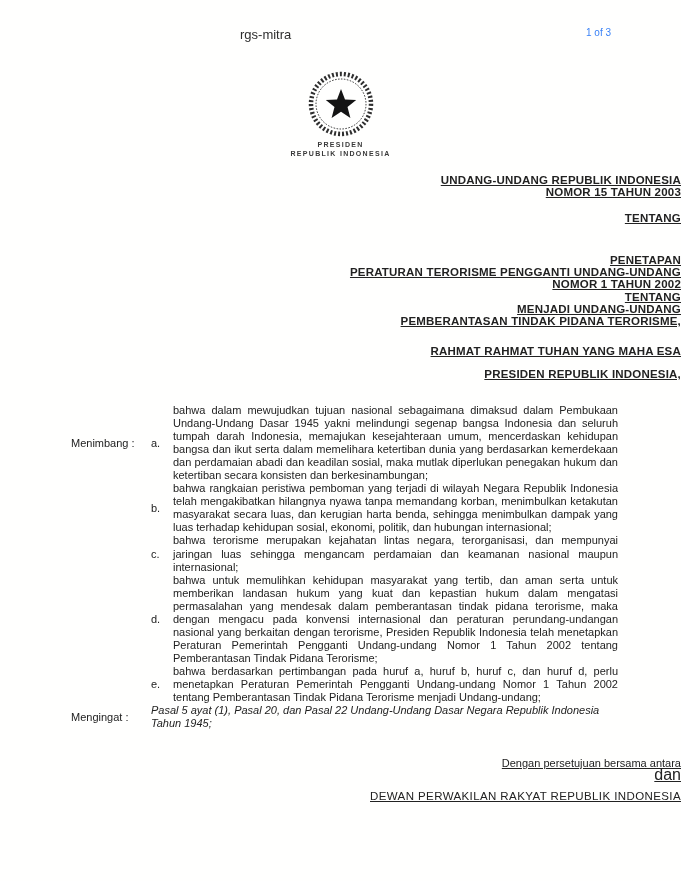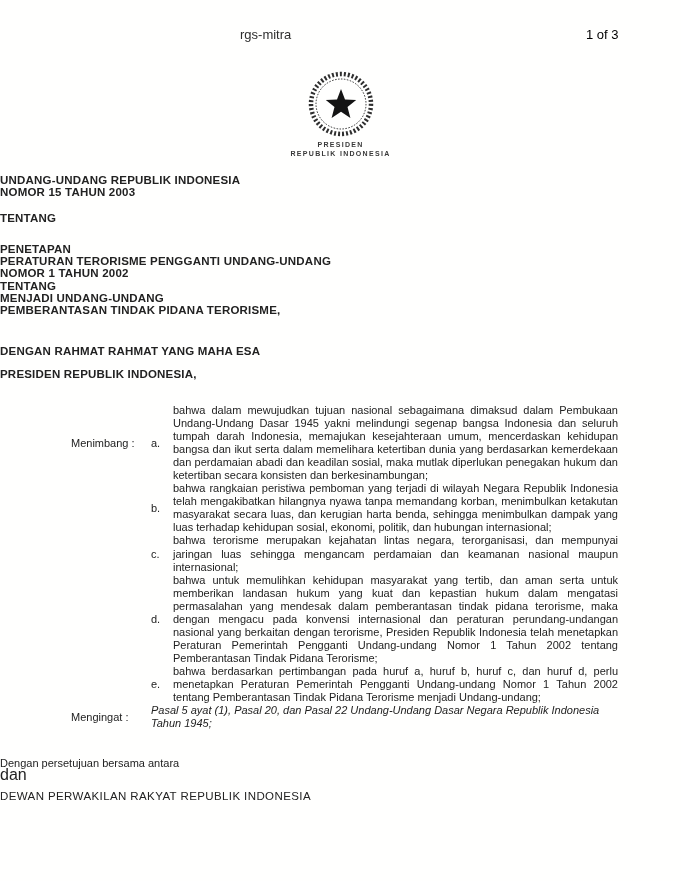--- a/index.html
+++ b/index.html
@@ -12,43 +12,44 @@
     font-family: "Liberation Sans", sans-serif;
     color: #222222;
     overflow: hidden;
   }
   .hdr-note {
     position: absolute; top: 27px; left: 240px;
     font-size: 13px; color: #2e2e2e;
   }
   .hdr-page {
     position: absolute; top: 27px; left: 586px;
-    font-size: 13px; color: #000000;
+    font-size: 10px; color: #3b82f6;
   }
   .seal {
     position: absolute; top: 71px; left: 0; width: 100%;
     text-align: center;
   }
   .seal svg { display: block; margin: 0 auto; }
   .seal-caption {
     font-size: 7px; letter-spacing: 1.3px; color: #3a3a3a;
     line-height: 9px; margin-top: 3px; font-weight: bold;
   }
   .seal-caption div { white-space: nowrap; }
   .c-block {
     position: absolute; left: 0; width: 100%;
-    text-align: left;
+    text-align: right;
+    text-decoration: underline;
   }
   .bold-head {
     font-weight: bold; font-size: 11.5px; line-height: 12.2px;
     letter-spacing: 0.2px;
   }
   .t-g1 { top: 174px; }
   .t-tentang { top: 212px; }
-  .t-g3 { top: 243px; }
+  .t-g3 { top: 254px; }
   .t-invocation { top: 345px; }
   .t-issuer { top: 368px; }
   .body-block {
     position: absolute; top: 404px; left: 71px; width: 547px;
     font-size: 11px; line-height: 13.05px;
   }
   .row { display: flex; align-items: center; }
   .col-label { width: 80px; flex: none; }
   .col-letter { width: 22px; flex: none; }
   .col-text { flex: 1; text-align: justify; }
@@ -88,21 +89,21 @@
 
   <div class="c-block bold-head t-g3">
     <div>PENETAPAN</div>
     <div>PERATURAN TERORISME PENGGANTI UNDANG-UNDANG</div>
     <div>NOMOR 1 TAHUN 2002</div>
     <div>TENTANG</div>
     <div>MENJADI UNDANG-UNDANG</div>
     <div>PEMBERANTASAN TINDAK PIDANA TERORISME,</div>
   </div>
 
-  <div class="c-block bold-head t-invocation">DENGAN RAHMAT RAHMAT YANG MAHA ESA</div>
+  <div class="c-block bold-head t-invocation">RAHMAT RAHMAT TUHAN YANG MAHA ESA</div>
   <div class="c-block bold-head t-issuer">PRESIDEN REPUBLIK INDONESIA,</div>
 
   <div class="body-block">
 
     <div class="row">
       <div class="col-label">Menimbang :</div>
       <div class="col-letter">a.</div>
       <div class="col-text">bahwa dalam mewujudkan tujuan nasional sebagaimana dimaksud dalam Pembukaan Undang-Undang Dasar 1945 yakni melindungi segenap bangsa Indonesia dan seluruh tumpah darah Indonesia, memajukan kesejahteraan umum, mencerdaskan kehidupan bangsa dan ikut serta dalam memelihara ketertiban dunia yang berdasarkan kemerdekaan dan perdamaian abadi dan keadilan sosial, maka mutlak diperlukan penegakan hukum dan ketertiban secara konsisten dan berkesinambungan;</div>
     </div>
 

